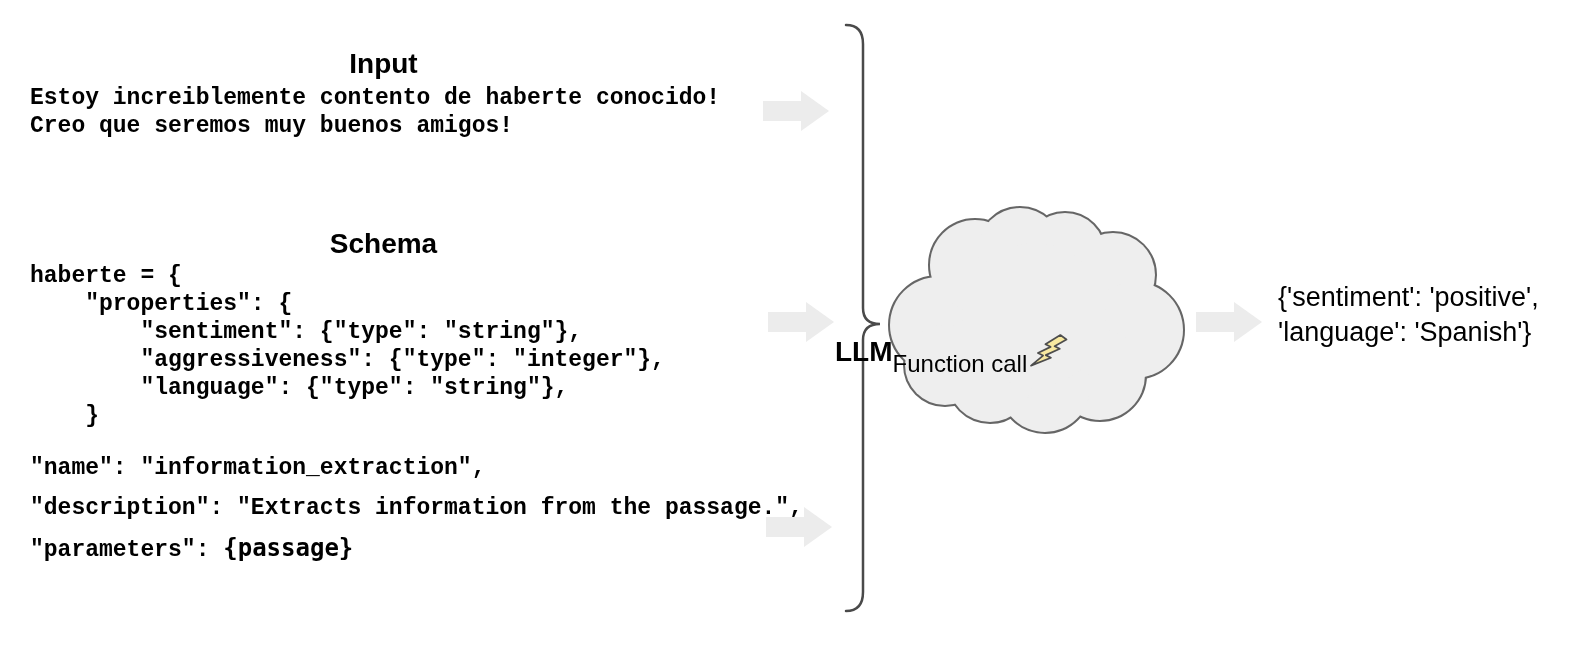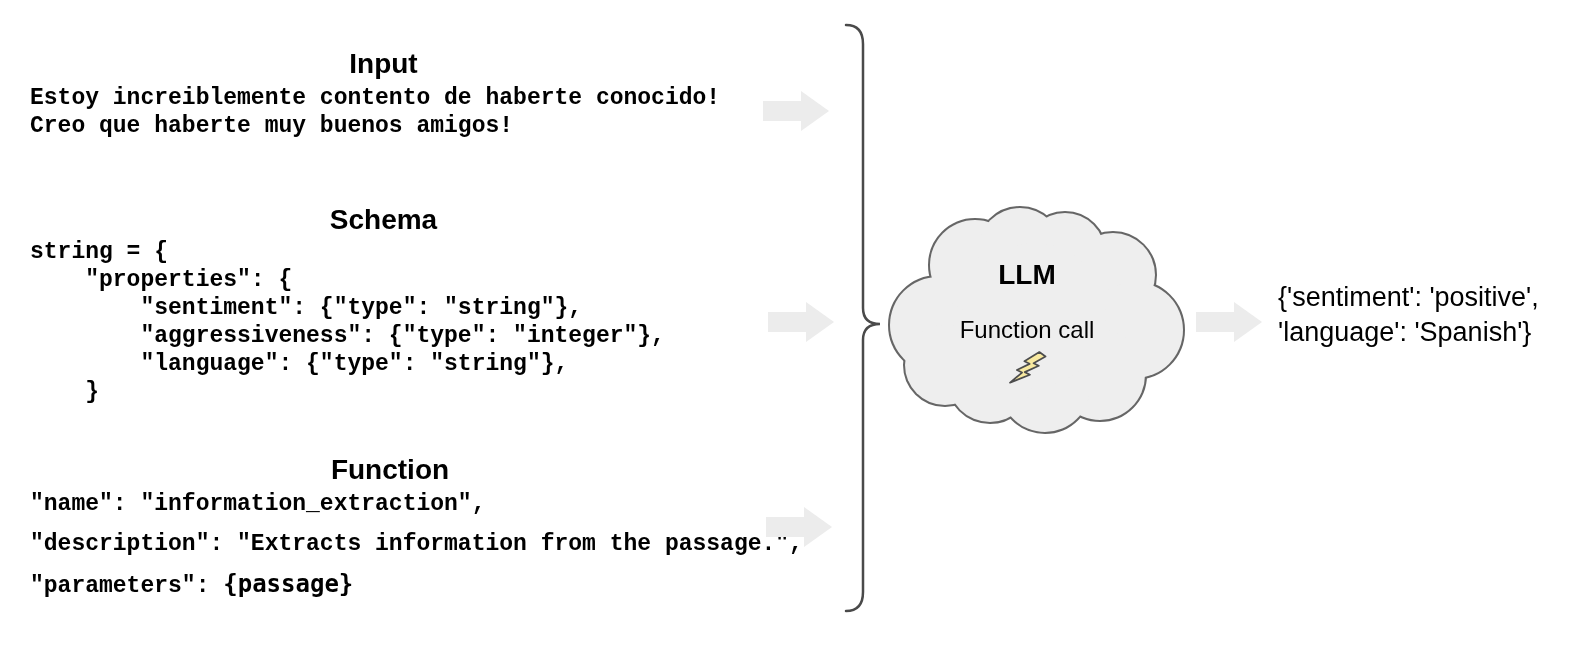--- a/index.html
+++ b/index.html
@@ -27,21 +27,21 @@
     font-size:23px;
     line-height:28px;
     white-space:pre;
     color:#000;
   }
   .center { }
 
   .input-sec  { left:30px; top:48px;  width:707px; }
   .input-sec .sec-title { margin-bottom:4px; }
 
-  .schema-sec { left:30px; top:204px; width:707px; }
+  .schema-sec { left:30px; top:228px; width:707px; }
   .schema-sec .sec-title { margin-bottom:2px; }
 
   .function-sec { left:30px; top:454px; width:720px; }
   .function-sec .sec-title { margin-bottom:4px; }
   .fn-line { margin-bottom:12px; }
   .alt-mono {
     font-family:"DejaVu Sans Mono", monospace;
     font-weight:bold;
     font-size:24px;
   }
@@ -54,22 +54,22 @@
     stroke-linecap:round;
   }
   .cl-s {
     fill:var(--cloud-fill, #eeeeee);
     stroke:var(--cloud-stroke, #666666);
     stroke-width:4;
   }
   .cl-f { fill:var(--cloud-fill, #eeeeee); }
 
   .cloud-overlay {
-    left:866px; top:194px; width:322px; height:252px;
-    display:flex; flex-direction:column; align-items:center;
+    left:835px; top:194px; width:322px; height:252px;
+    display:flex; flex-direction:row; align-items:center;
     padding-top:64px;
   }
   .llm-title   { font-size:28px; font-weight:bold; line-height:34px; }
   .llm-sub     { font-size:24px; line-height:28px; margin-top:24px;text-align:right; }
   .bolt-svg    { margin-top:2px; }
   .bolt-poly {
     fill:var(--bolt-fill, #f8e9a0);
     stroke:var(--bolt-stroke, #4d4d4d);
     stroke-width:1.8;
     stroke-linejoin:round;
@@ -82,35 +82,34 @@
   }
 </style>
 </head>
 <body>
 
 <div class="canvas">
 
   <section class="abs input-sec">
     <div class="sec-title">Input</div>
     <div class="mono center">Estoy increiblemente contento de haberte conocido!</div>
-    <div class="mono center">Creo que haberte muy buenos amigos!</div>
+    <div class="mono center">Creo que seremos muy buenos amigos!</div>
   </section>
 
   <section class="abs schema-sec">
     <div class="sec-title">Schema</div>
-    <div class="mono">string = {</div>
+    <div class="mono">haberte = {</div>
     <div class="mono">    "properties": {</div>
     <div class="mono">        "sentiment": {"type": "string"},</div>
     <div class="mono">        "aggressiveness": {"type": "integer"},</div>
     <div class="mono">        "language": {"type": "string"},</div>
     <div class="mono">    }</div>
   </section>
 
   <section class="abs function-sec">
-    <div class="sec-title">Function</div>
     <div class="mono fn-line">"name": "information_extraction",</div>
     <div class="mono fn-line">"description": "Extracts information from the passage.",</div>
     <div class="mono fn-line"><span>"parameters": </span><span class="alt-mono">{passage}</span></div>
   </section>
 
   <svg class="abs" style="left:763px; top:87px;" width="66" height="48" viewBox="0 0 66 48">
     <polygon class="arrow-poly" points="0,14 38,14 38,4 66,24 38,44 38,34 0,34"></polygon>
   </svg>
   <svg class="abs" style="left:768px; top:298px;" width="66" height="48" viewBox="0 0 66 48">
     <polygon class="arrow-poly" points="0,14 38,14 38,4 66,24 38,44 38,34 0,34"></polygon>

